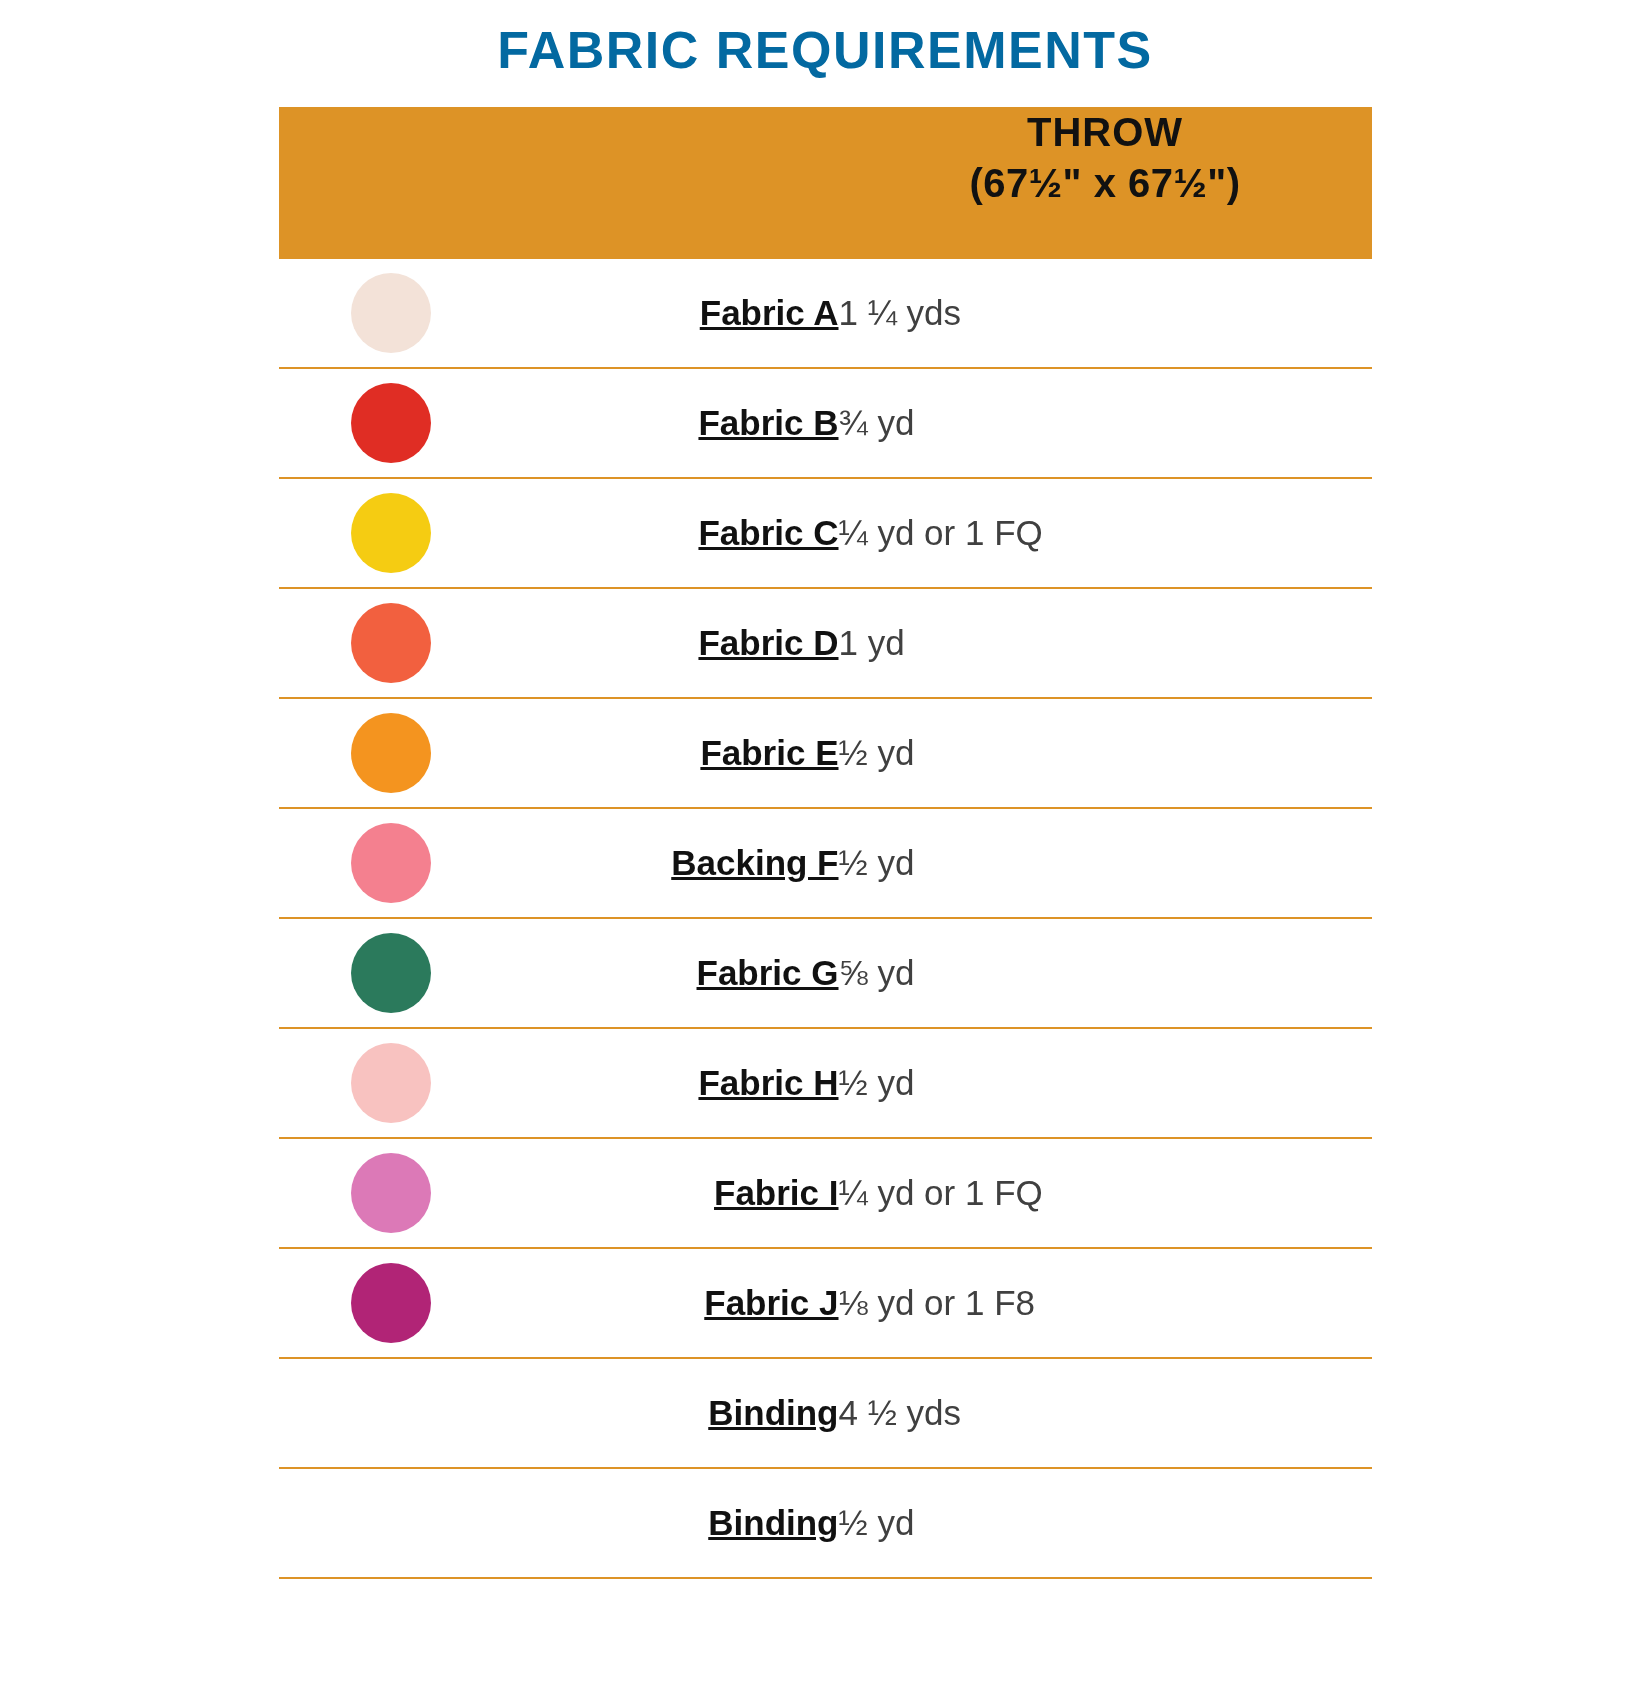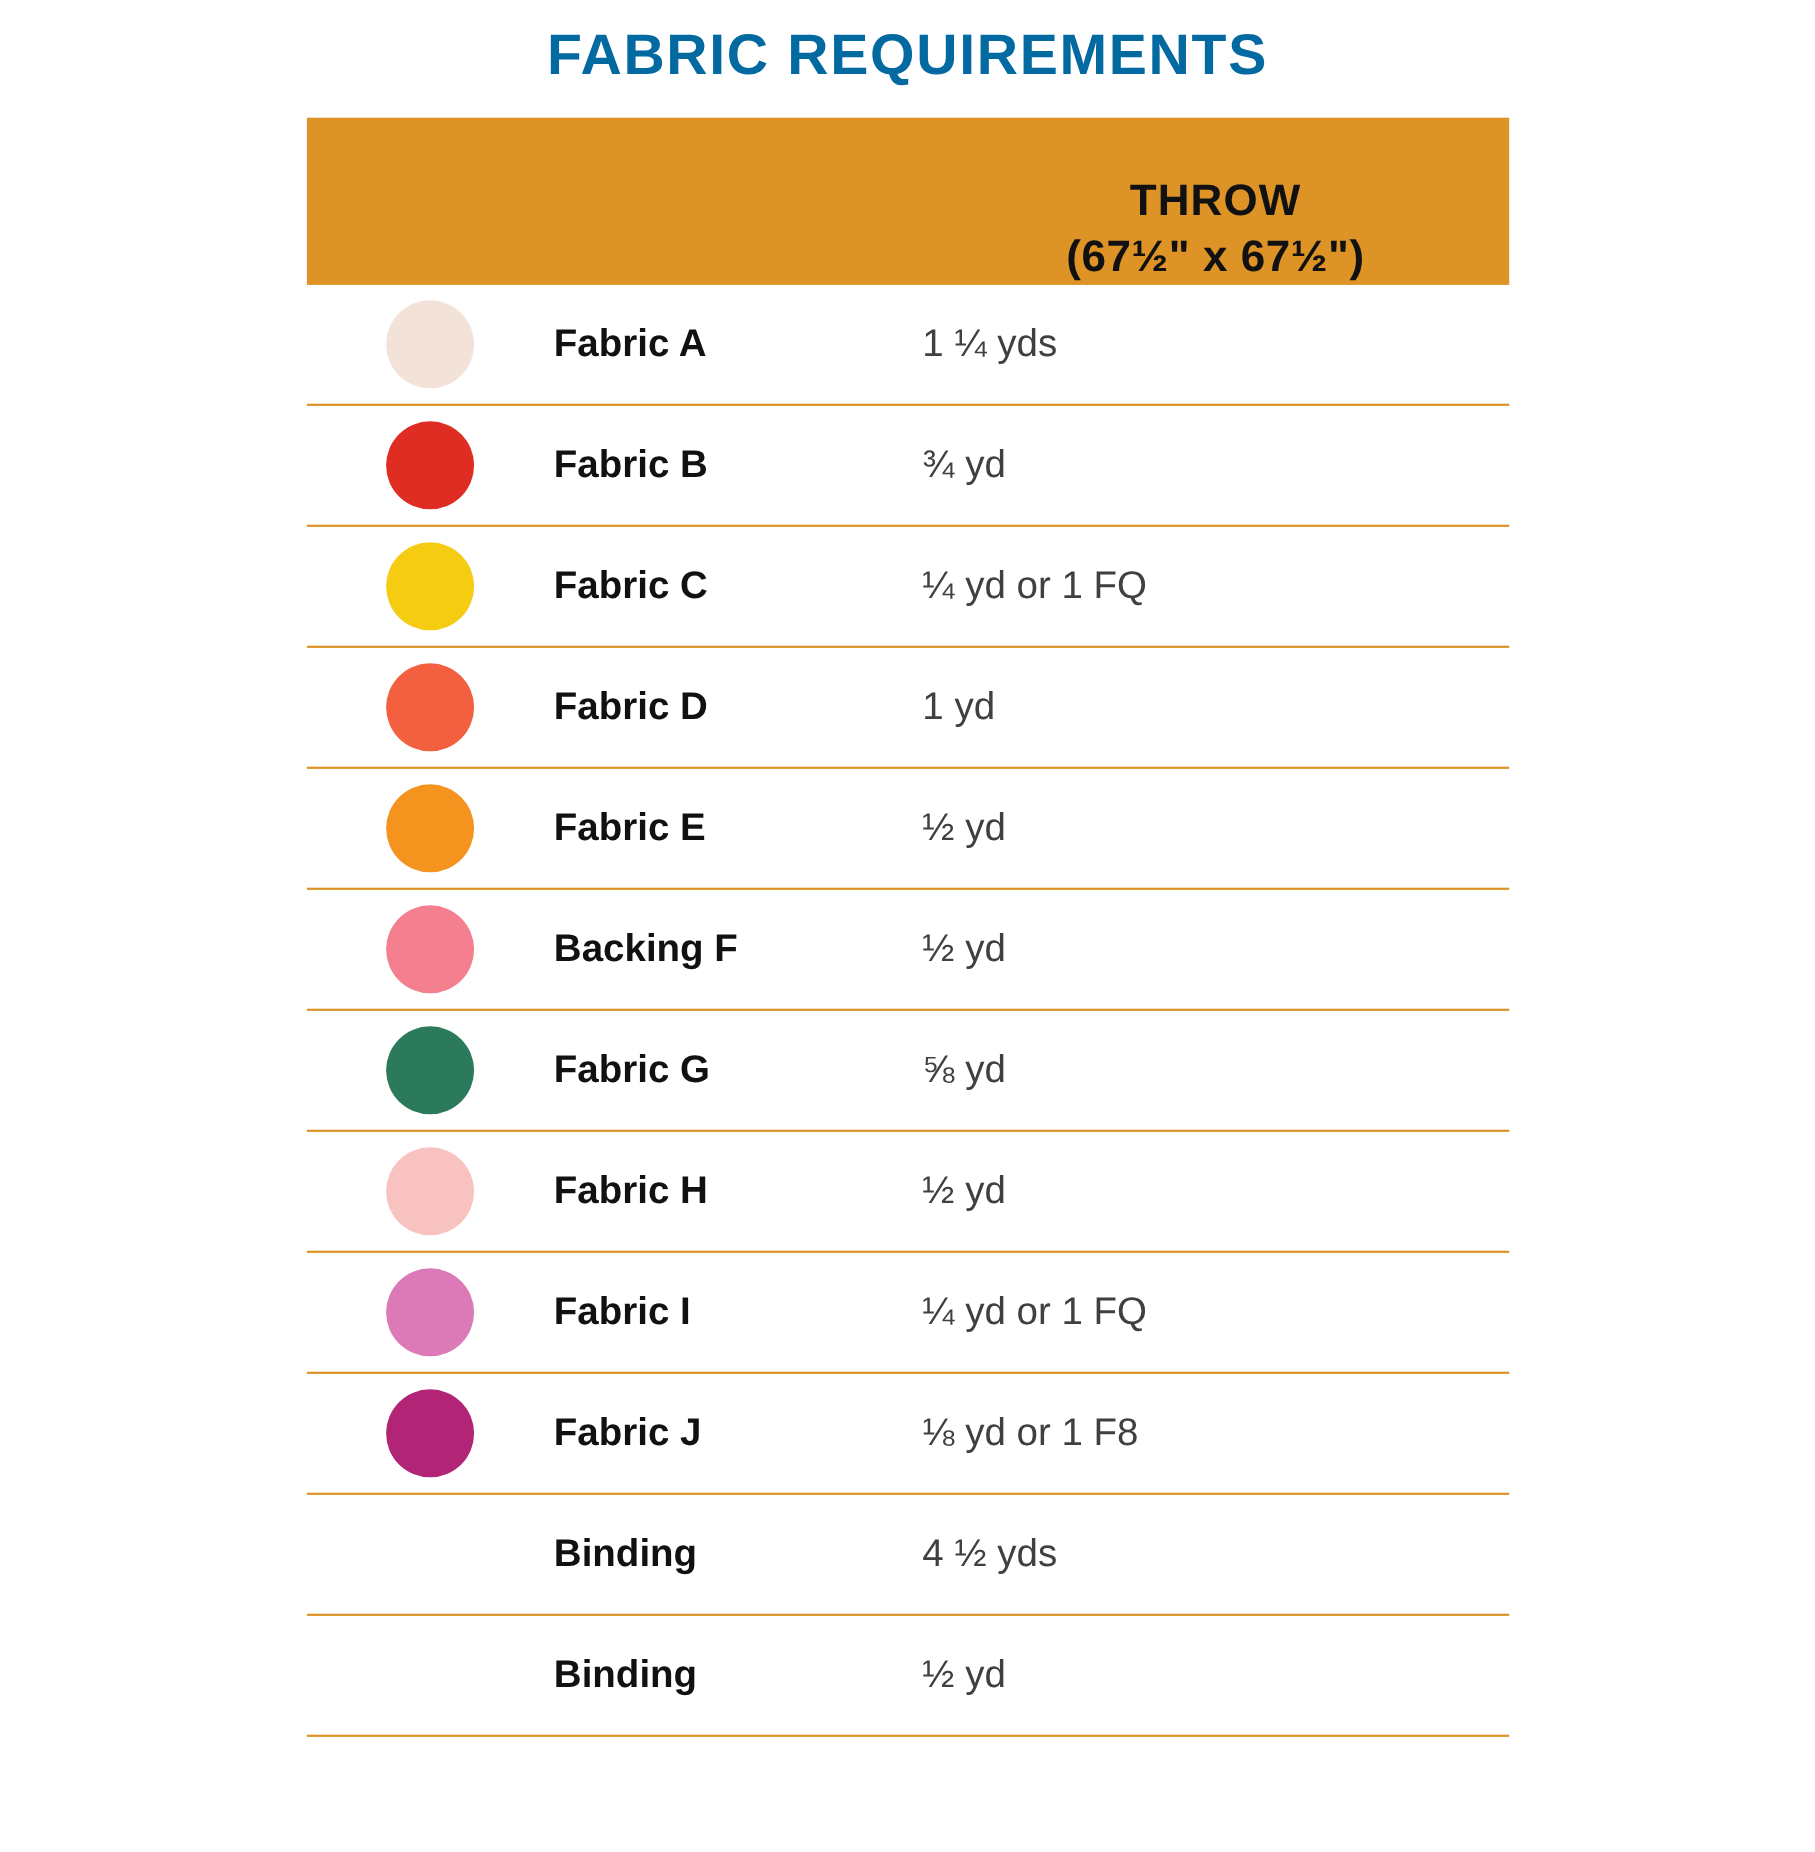--- a/index.html
+++ b/index.html
@@ -32,21 +32,21 @@
   }
   .table-wrap {
     margin: 0 auto;
     margin-top: 28px;
     width: 1093px;
   }
   .header-band {
     background: #dd9326;
     height: 152px;
     display: flex;
-    align-items: flex-end;
+    align-items: flex-start;
     box-sizing: border-box;
   }
   .header-left {
     width: 560px;
     flex: none;
   }
   .header-right {
     flex: 1;
     text-align: center;
     line-height: 1.28;
@@ -85,21 +85,22 @@
   }
   .swatch.empty {
     background: transparent;
   }
   .cell-name {
     width: 335px;
     flex: none;
     font-size: 35px;
     font-weight: 700;
     color: #111111;
-    text-align: left;
+    text-align: right;
+    text-decoration: underline;
   }
   .cell-amount {
     flex: 1;
     text-align: left;
     font-size: 35px;
     font-weight: 400;
     color: #404040;
   }
 </style>
 </head>

